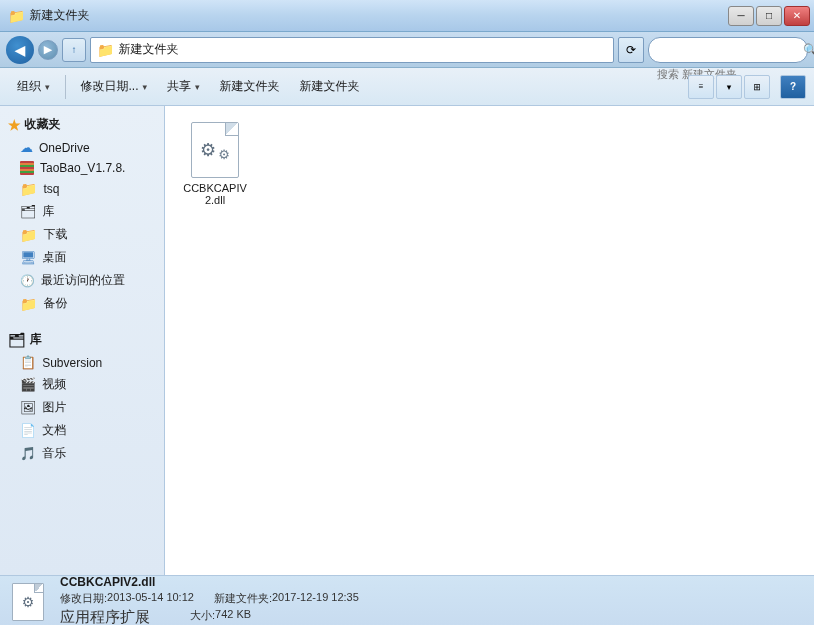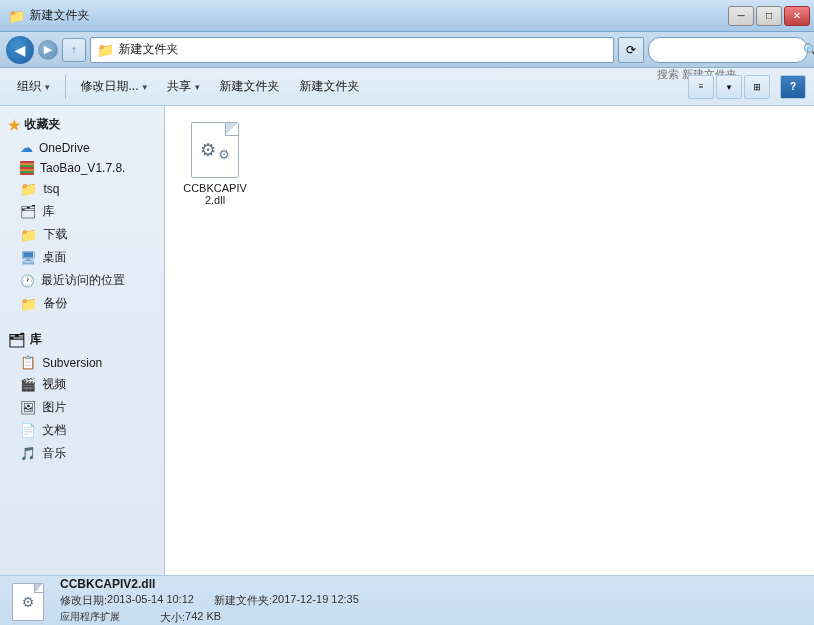--- a/index.html
+++ b/index.html
@@ -384,21 +384,21 @@
       font-size: 12px;
       font-weight: bold;
       color: #1a1a1a;
     }
     .status-details {
       font-size: 11px;
       color: #333;
       display: flex;
     }
     .status-type {
-      font-size: 10px;
+      font-size: 15px;
       color: #333;
     }
 
     
     .sidebar {
       scrollbar-width: thin;
     }
 
     
     .icon-striped {

